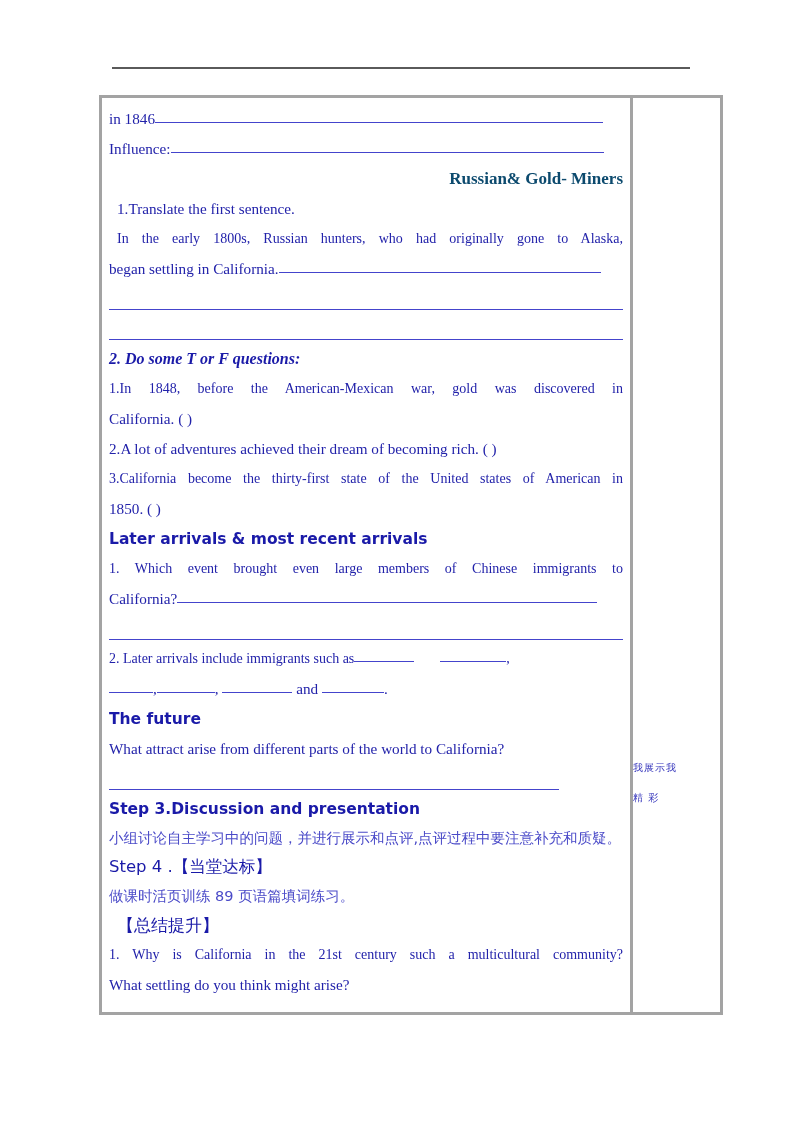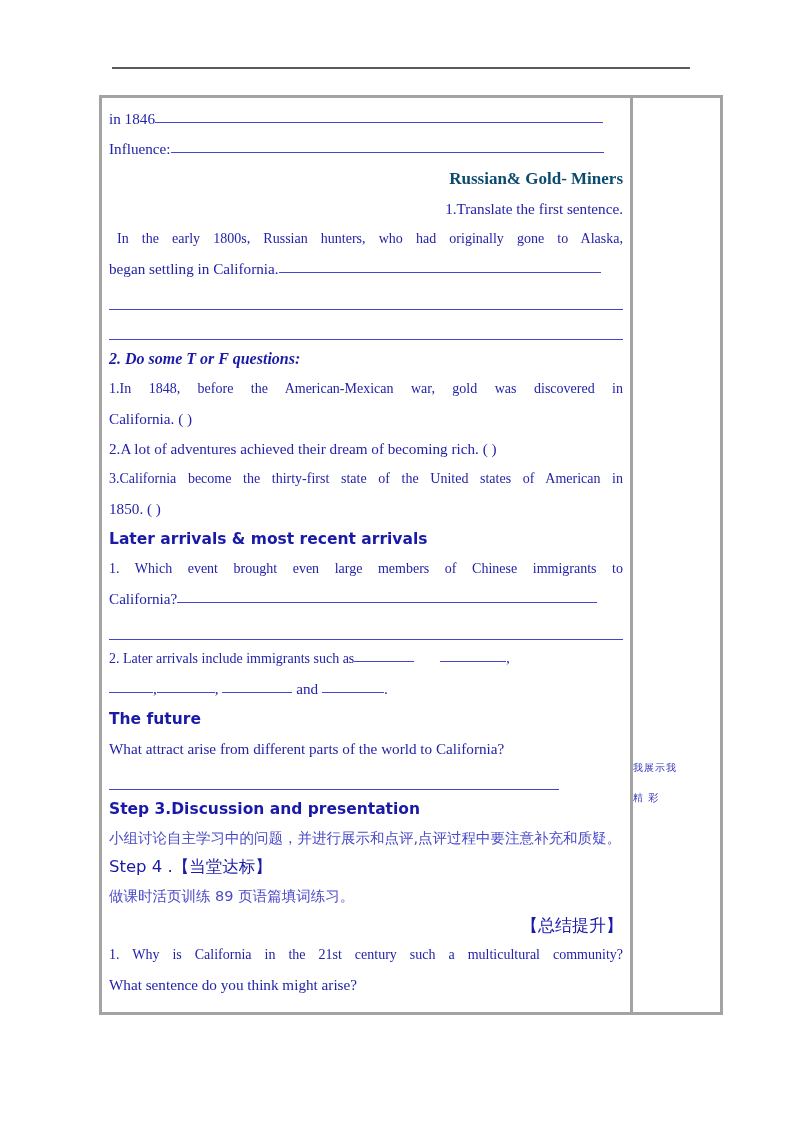--- a/index.html
+++ b/index.html
@@ -118,21 +118,21 @@
     line-height: 28px;
     color: #4a4ac8;
     margin: 0;
   }
   .cn-bold {
     font-family: "DejaVu Sans", "Liberation Sans", sans-serif;
     font-weight: normal;
     color: #1a1aa8;
   }
 
-  .indent1 { padding-left: 8px; text-align: right; }
+  .indent1 { padding-left: 8px; }
 
   
   .blank {
     display: inline-block;
     border-bottom: 1.4px solid #4444cc;
     vertical-align: baseline;
     height: 14px;
     margin-bottom: 1px;
   }
   .rule-full {
@@ -210,21 +210,21 @@
 
       <p class="heading heading-sans">Step 3.Discussion and presentation</p>
       <p class="cn">小组讨论自主学习中的问题，并进行展示和点评,点评过程中要注意补充和质疑。</p>
 
       <p class="heading heading-sans cn-bold" style="font-size:16.5px;">Step 4 .【当堂达标】</p>
       <p class="cn">做课时活页训练 89 页语篇填词练习。</p>
 
       <p class="heading heading-sans cn-bold indent1" style="font-size:17px;">【总结提升】</p>
 
       <p class="just">1. Why is California in the 21st century such a multicultural community?</p>
-      <p class="line">What sentence do you think might arise?</p>
+      <p class="line">What settling do you think might arise?</p>
 
     </td>
     <td class="side-cell">
       <div class="side-note">
         <div>我展示我</div>
         <div>精 彩</div>
       </div>
     </td>
   </tr>
 </tbody>

